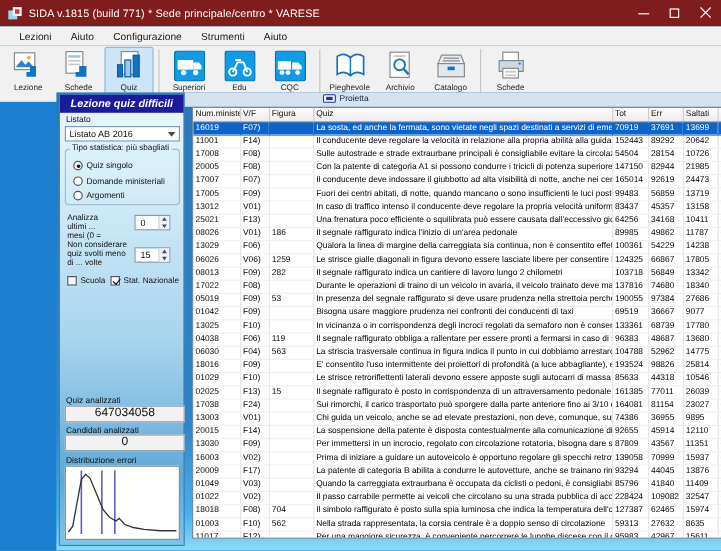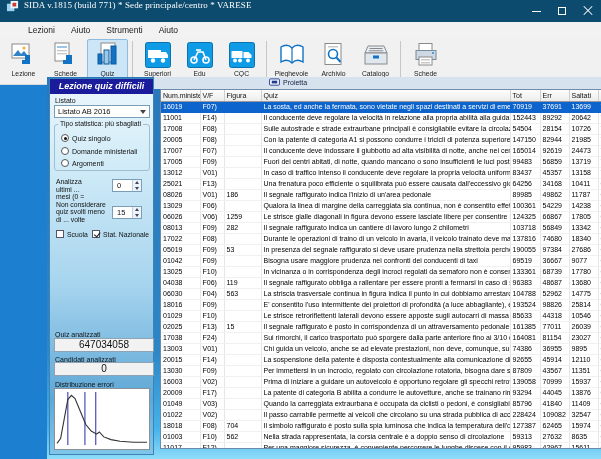--- a/index.html
+++ b/index.html
@@ -1,33 +1,33 @@
 <!DOCTYPE html>
 <html><head>
 <meta charset="utf-8">
 <style>
   * { margin:0; padding:0; box-sizing:border-box; }
   html,body { width:601px; height:459px; overflow:hidden; }
   body { font-family:"Liberation Sans", sans-serif; background:#1c7fd0; }
   .window { position:relative; width:601px; height:459px; background:#1c7fd0; overflow:hidden; }
 
   
-  .titlebar { height:22px; background:#0c4a6e; display:flex; align-items:flex-start; padding-left:6px; gap:5px;font-family:Liberation Serif, serif; }
+  .titlebar { height:22px; background:#7f1d1d; display:flex; align-items:center; padding-left:6px; gap:5px; }
   .app-icon svg { width:13px; height:13px; display:block; }
   .title { color:#fff; font-size:9px; letter-spacing:.1px; }
   .win-controls { margin-left:auto; display:flex; height:22px; }
   .wc { width:26px; height:22px; display:flex; align-items:center; justify-content:center; }
   .wc-min-bar { width:9px; height:1px; background:#fff; }
   .wc-max-box { width:8px; height:8px; border:1px solid #fff; }
   .wc-x { position:relative; width:10px; height:10px; }
   .wc-x::before,.wc-x::after { content:""; position:absolute; left:-1px; top:4px; width:12px; height:1px; background:#fff; }
   .wc-x::before { transform:rotate(45deg);} .wc-x::after { transform:rotate(-45deg);}
 
   
-  .menubar { height:16px; background:#f2f2f2; display:flex; align-items:center; padding-left:20px;text-align:right; }
+  .menubar { height:16px; background:#f2f2f2; display:flex; align-items:center; padding-left:8px;text-align:right; }
   .menu-item { font-size:8.5px; color:#1a1a1a; padding:0 8px; line-height:16px; }
 
   
   .toolbar { height:47px; background:#f1f1f1; border-bottom:1px solid #d8d8d8; display:flex; align-items:flex-start; padding:1px 0 0 3px; }
   .tb-btn { width:41px; height:44px; display:flex; flex-direction:column; align-items:center; border:1px solid transparent; border-radius:2px; margin-right:1px; }
   .tb-btn.active { background:#cde6f7; border-color:#8ebbde; }
   .tb-icon { width:26px; height:26px; margin-top:2px; }
   .tb-icon svg { width:26px; height:26px; display:block; }
   .tb-label { font-size:6.8px; color:#222; margin-top:2px; white-space:nowrap; }
   .tb-sep { width:1px; height:41px; background:#c6c6c6; margin:2px 4px 0 3px; flex:0 0 1px; }
@@ -115,20 +115,21 @@
         </span>
       <span class="wc">
           <span class="wc-x"></span>
         </span>
     </span>
   </div>
 
   <div class="menubar" id="menubar">
       <span class="menu-item">Lezioni</span>
       <span class="menu-item">Aiuto</span>
+      <span class="menu-item">Configurazione</span>
       <span class="menu-item">Strumenti</span>
       <span class="menu-item">Aiuto</span>
     </div>
 
   <div class="toolbar" id="toolbar">
       <div class="tb-btn">
         <div class="tb-icon">
           <svg viewBox="0 0 26 26">
             <rect x="1" y="2" width="17" height="14" fill="#fff" stroke="#8a8a8a"></rect>
             <path d="M2 14 L7 8 L10 12 L13 9 L17 14 Z" fill="#2f84c8"></path>

